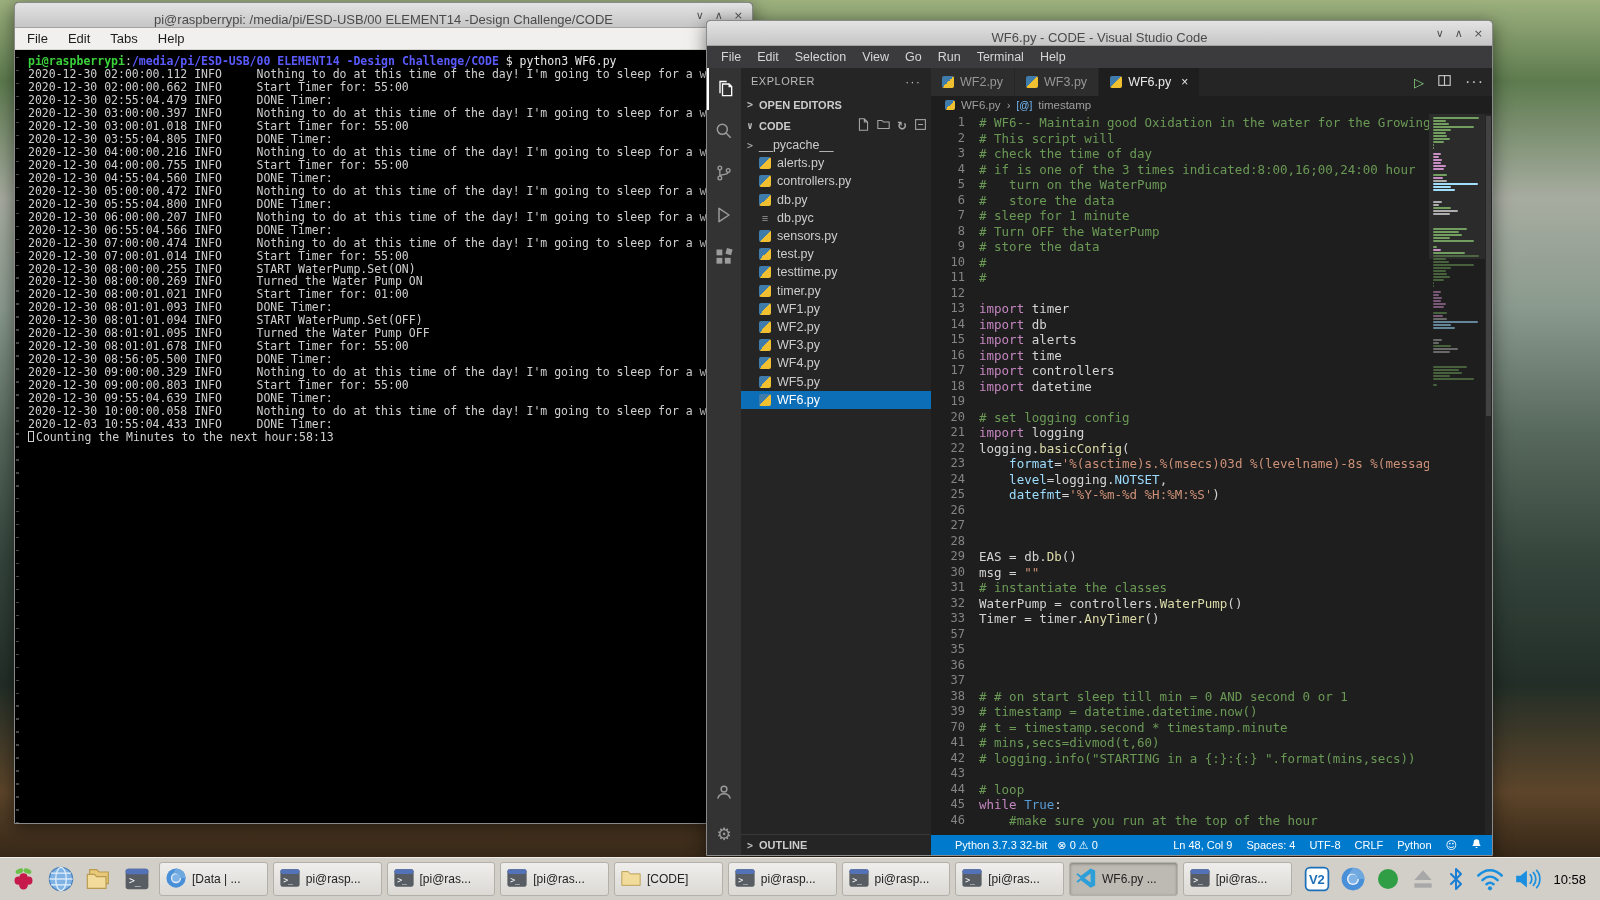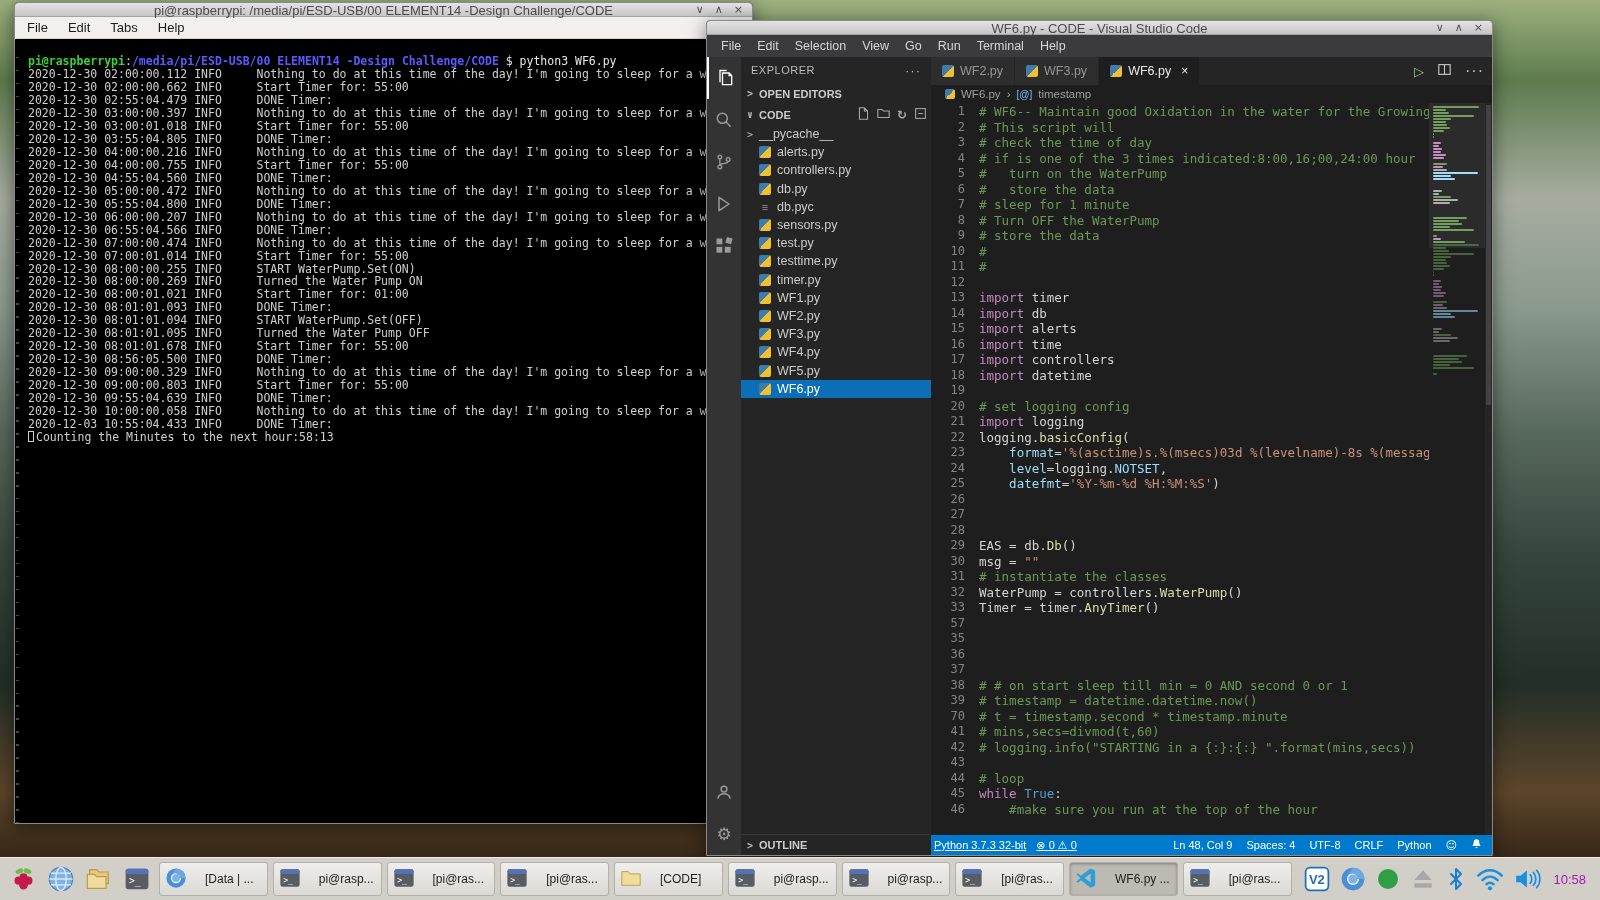--- a/index.html
+++ b/index.html
@@ -4,22 +4,22 @@
 <style>
   * { margin:0; padding:0; box-sizing:border-box; }
   html,body { width:1600px; height:900px; overflow:hidden; font-family:"Liberation Sans",sans-serif; }
   body {
     position:relative;
     background:linear-gradient(180deg,#9db07e 0%,#5d7b4e 9%,#a7aca0 22%,#8b9a8e 34%,#57685c 48%,#35453c 62%,#222e27 76%,#5d452a 88%,#1d140b 100%);
   }
 
   
   .win { position:absolute; border:1px solid #8a8a8a; border-radius:4px 4px 0 0; box-shadow:0 4px 18px rgba(0,0,0,.5); }
-  .titlebar { height:14px; background:linear-gradient(#e3e3e3,#c6c6c6); border-bottom:1px solid #a3a3a3;
-    display:flex; align-items:flex-start; justify-content:center; position:relative;
+  .titlebar { height:25px; background:linear-gradient(#e3e3e3,#c6c6c6); border-bottom:1px solid #a3a3a3;
+    display:flex; align-items:flex-end; justify-content:center; position:relative;
     font-size:13px; color:#4a4a4a; border-radius:3px 3px 0 0; }
   .win-buttons { position:absolute; right:9px; top:0; height:100%; display:flex; gap:11px; align-items:center;
     font-family:"DejaVu Sans",sans-serif; font-size:11px; color:#4f4f4f; }
   .win-buttons span { cursor:default; }
 
   
   #terminal { left:14px; top:2px; width:739px; height:822px; background:#000; }
   .term-menubar { height:22px; background:#f1f0ee; border-bottom:1px solid #d6d4d0; display:flex; align-items:center;
     gap:20px; padding-left:12px; font-size:13px; color:#1c1c1c; }
   .term-body { position:absolute; left:0; right:0; top:48px; bottom:0; background:#000; overflow:hidden;
@@ -74,35 +74,35 @@
     white-space:pre; color:#d4d4d4; padding-top:1px; }
   .c-cmt { color:#6a9955; } .c-kw { color:#c586c0; } .c-kwb { color:#569cd6; }
   .c-fn { color:#dcdcaa; } .c-var { color:#9cdcfe; } .c-str { color:#ce9178; } .c-txt { color:#d4d4d4; }
   .minimap { position:absolute; right:7px; top:0; bottom:0; width:56px; background:#1e1e1e; padding:3px 2px 0 4px; }
   .minimap .mline { height:2px; margin-bottom:1px; border-radius:1px; }
   .mm-slider { position:absolute; left:0; right:0; top:0; height:145px; background:rgba(255,255,255,.06); }
   .vscroll { position:absolute; right:0; top:0; bottom:0; width:7px; background:#252526; }
   .vscroll .thumb { position:absolute; top:2px; left:1px; right:1px; height:300px; background:rgba(121,121,121,.35); }
 
   .statusbar { height:20px; background:#007acc; color:#fff; display:flex; align-items:center; font-size:11px; flex:none; }
-  .sb-left { display:flex; gap:10px; padding-left:3px; align-items:center;text-decoration:underline; }
+  .sb-left { display:flex; gap:10px; padding-left:24px; align-items:center; }
   .sb-right { margin-left:auto; display:flex; gap:14px; padding-right:10px; align-items:center; }
   .statusbar .glyph { font-family:"DejaVu Sans",sans-serif; }
 
   
   #taskbar { position:absolute; left:0; right:0; bottom:0; height:43px; background:#d2cfc9;
     border-top:1px solid #efeeec; display:flex; align-items:center; padding:0 6px; gap:5px; }
   .launcher { width:34px; height:34px; display:flex; align-items:center; justify-content:center; }
-  .taskbtn { flex:1; max-width:110px; height:32px; display:flex; align-items:center; gap:18px; padding:16px 5px;
+  .taskbtn { flex:1; max-width:110px; height:32px; display:flex; align-items:center; gap:5px; padding:16px 5px;
     background:linear-gradient(#efeeec,#dbd9d4); border:1px solid #b3b0aa; border-radius:3px;
     font-size:12px; color:#222; overflow:hidden; white-space:nowrap; }
   .taskbtn.active { background:#bdbab3; box-shadow:inset 0 1px 3px rgba(0,0,0,.35); }
   .taskbtn svg { flex:none; }
   .tray { display:flex; align-items:center; gap:10px; margin-left:8px; }
-  .clock { font-size:13px; color:#a21caf; margin:0 8px 0 6px; }
+  .clock { font-size:13px; color:#000000; margin:0 8px 0 6px; }
 </style>
 </head>
 <body>
 
 <div class="win" id="terminal">
   <div class="titlebar">
     <span>pi@raspberrypi: /media/pi/ESD-USB/00 ELEMENT14 -Design Challenge/CODE</span>
     <span class="win-buttons" id="term-winbtns">
         <span>∨</span>
         <span>∧</span>

